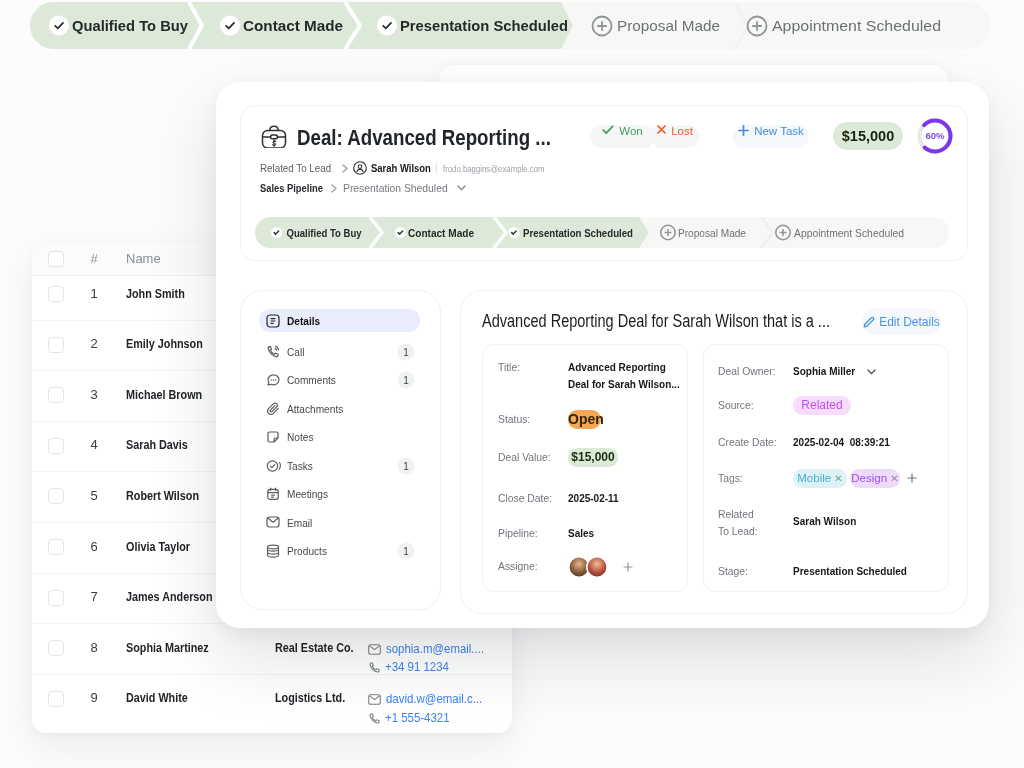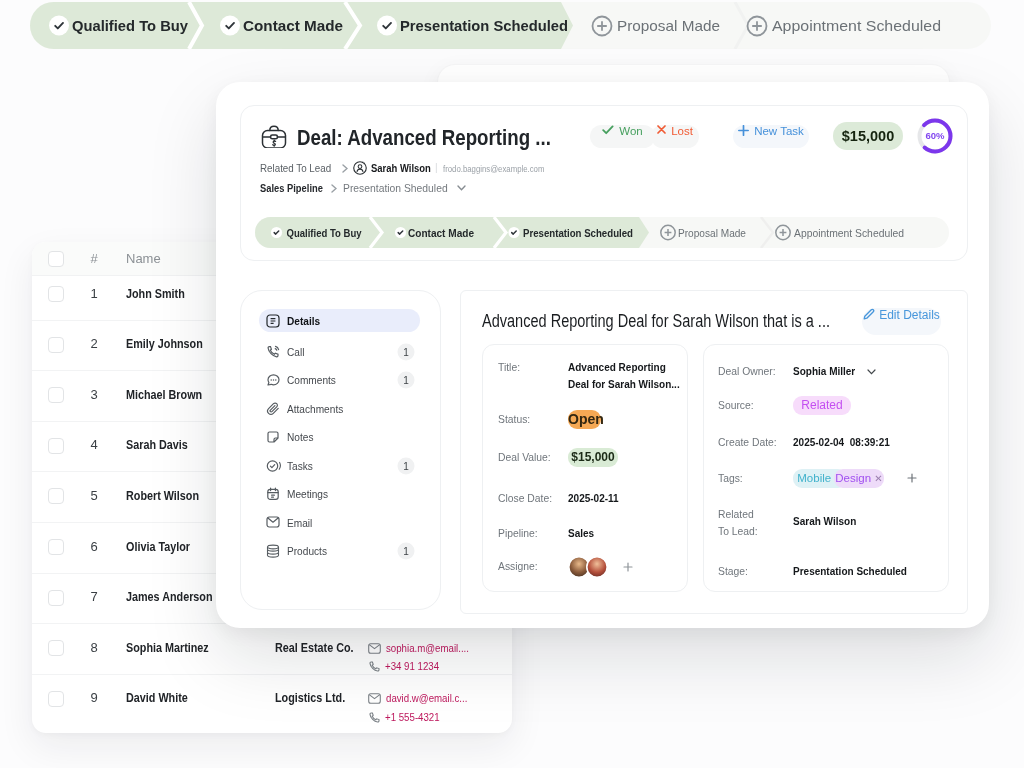--- a/index.html
+++ b/index.html
@@ -9,21 +9,21 @@
 
 #tablecard { left:32px; top:242px; width:480px; height:491px; background:#fff; border-radius:14px;
   box-shadow:0 14px 36px rgba(25,30,36,.07), 0 2px 6px rgba(25,30,36,.03); }
 #thead { position:absolute; left:0; top:0; width:480px; height:34px; background:#fafbfa;
   border-bottom:1px solid #f1f2f3; border-radius:14px 14px 0 0; }
 .hlabel { position:absolute; top:0; height:34px; line-height:34px; font-size:13px; color:#8b9095; }
 .cbx { position:absolute; left:16px; width:16px; height:16px; border:1.5px solid #e2e4e6; border-radius:4px; background:#fff; }
 .num { position:absolute; left:50px; width:24px; text-align:center; font-size:13px; color:#3a3f44; }
 .nm  { position:absolute; left:94px; font-size:13px; font-weight:700; color:#212428; transform:scaleX(0.83); transform-origin:left center; white-space:nowrap; }
 .co  { position:absolute; left:243px; font-size:13px; font-weight:700; color:#212428; transform:scaleX(0.83); transform-origin:left center; white-space:nowrap; }
-.ctc { position:absolute; left:336px; font-size:11px; color:#be185d; white-space:nowrap; }
+.ctc { position:absolute; left:336px; font-size:13px; color:#3b82f6; white-space:nowrap; }
 .ctc svg { vertical-align:-2px; margin-right:5px; }
 .sq { display:inline-block; transform:scaleX(0.88); transform-origin:left center; }
 .bcd { position:absolute; height:16px; line-height:16px; white-space:nowrap; transform-origin:left center; }
 .cline { position:absolute; height:17px; line-height:17px; }
 
 #sheet { left:437px; top:64px; width:513px; height:60px; background:#fff; border-radius:18px;
   box-shadow:0 6px 22px rgba(25,30,36,.05); border:1px solid #f5f5f6; }
 
 #modal { left:216px; top:82px; width:773px; height:546px; background:#fff; border-radius:24px;
   box-shadow:0 30px 70px rgba(18,22,28,.13), 0 6px 18px rgba(18,22,28,.05); }
@@ -35,24 +35,24 @@
   display:flex; align-items:center; justify-content:center; font-size:14.5px; font-weight:700; color:#15240f; }
 
 #sidebar { left:24px; top:208px; width:201px; height:320px; border:1px solid #eef0f2; border-radius:22px; background:#fff; }
 .srow { position:absolute; left:18px; width:165px; height:24px; }
 .srow .sic { position:absolute; left:7px; top:50%; margin-top:-7px; }
 .srow .slb { position:absolute; left:28px; top:50%; transform:translateY(-50%) scaleX(0.88); transform-origin:left center; font-size:11.5px; color:#44484d; white-space:nowrap; }
 .sbadge { position:absolute; top:50%; left:147px; transform:translate(-50%,-50%); min-width:17px; height:17px; padding:0 5px;
   border-radius:8.5px; background:#f0f1f2; font-size:10px; color:#3e4347; text-align:center; line-height:17px; box-sizing:border-box; }
 #details-pill { position:absolute; left:18px; top:18px; width:161px; height:23px; background:#e9edfb; border-radius:11.5px; }
 
-#content { left:244px; top:208px; width:508px; height:324px; border:1px solid #eef0f2; border-radius:6px; background:#fff; }
+#content { left:244px; top:208px; width:508px; height:324px; border:1px solid #eef0f2; border-radius:22px; background:#fff; }
 #ctitle { left:21px; top:20px; font-size:17.5px; color:#1a1d20; transform:scaleX(0.83); transform-origin:left top; white-space:nowrap; }
 #editbtn { left:401px; top:17px; width:79px; height:27px; border-radius:13.5px; background:#f4f7fb;
-  display:flex; justify-content:center; gap:4px; font-size:12px; color:#4796db; }
+  display:flex; align-items:center; justify-content:center; gap:4px; font-size:12px; color:#4796db; }
 .fcard { position:absolute; top:53px; height:248px; border:1px solid #eef0f2; border-radius:12px; background:#fff; }
 .flabel { position:absolute; height:18px; line-height:18px; font-size:11.5px; color:#70767c; transform:scaleX(0.9); transform-origin:left center; white-space:nowrap; }
 .fval { position:absolute; height:18px; line-height:18px; font-size:11.5px; font-weight:700; color:#15181b; white-space:nowrap; transform:scaleX(0.87); transform-origin:left center; }
 .fpill { position:absolute; height:19px; border-radius:9px; font-weight:700; text-align:center; }
 </style>
 </head>
 <body>
 <div id="page">
 
 <svg class="abs" style="left:30px;top:2px" width="961" height="47" viewBox="0 0 961 47">
@@ -417,21 +417,21 @@
       <div class="fval" style="left:89px;top:17px">Sophia Miller</div>
       <svg class="abs" style="left:163px;top:24px" width="9" height="6" viewBox="0 0 9 6" fill="none" stroke="#43484c" stroke-width="1.2" stroke-linecap="round">
             <path d="M1,1 L4.5,4.6 L8,1"></path>
           </svg>
       <div class="flabel" style="left:14px;top:51px">Source:</div>
       <div class="fpill" style="left:89px;top:50.5px;width:58px;background:#f7dcfb;color:#c44ff1;font-size:12px;font-weight:400;line-height:19px">Related</div>
       <div class="flabel" style="left:14px;top:88px">Create Date:</div>
       <div class="fval" style="left:89px;top:88px">2025-02-04&nbsp; 08:39:21</div>
       <div class="flabel" style="left:14px;top:124px">Tags:</div>
       <div class="fpill" style="left:89px;top:123.5px;width:54px;background:#def1f5;color:#41b2cc;font-size:11.5px;font-weight:400;line-height:19px">Mobile <span style="color:#6e9aa6;font-size:10px">✕</span></div>
-      <div class="fpill" style="left:130px;top:123.5px;width:50px;background:#eedbf9;color:#a150f0;font-size:11.5px;font-weight:400;line-height:19px">Design <span style="color:#9b7fae;font-size:10px">✕</span></div>
+      <div class="fpill" style="left:146px;top:123.5px;width:50px;background:#eedbf9;color:#a150f0;font-size:11.5px;font-weight:400;line-height:19px">Design <span style="color:#9b7fae;font-size:10px">✕</span></div>
       <svg class="abs" style="left:203px;top:128px" width="10" height="10" viewBox="0 0 10 10" fill="none" stroke="#6e747a" stroke-width="1.2" stroke-linecap="round">
             <path d="M5,1 V9 M1,5 H9"></path>
           </svg>
       <div class="flabel" style="left:14px;top:160px">Related</div>
       <div class="flabel" style="left:14px;top:177px">To Lead:</div>
       <div class="fval" style="left:89px;top:167px">Sarah Wilson</div>
       <div class="flabel" style="left:14px;top:217px">Stage:</div>
       <div class="fval" style="left:89px;top:217px">Presentation Scheduled</div>
     </div>
   </div>

